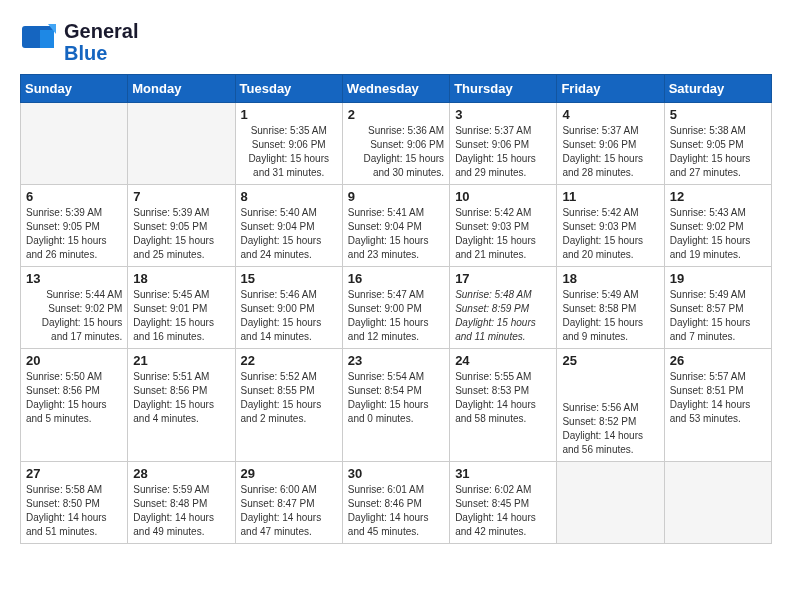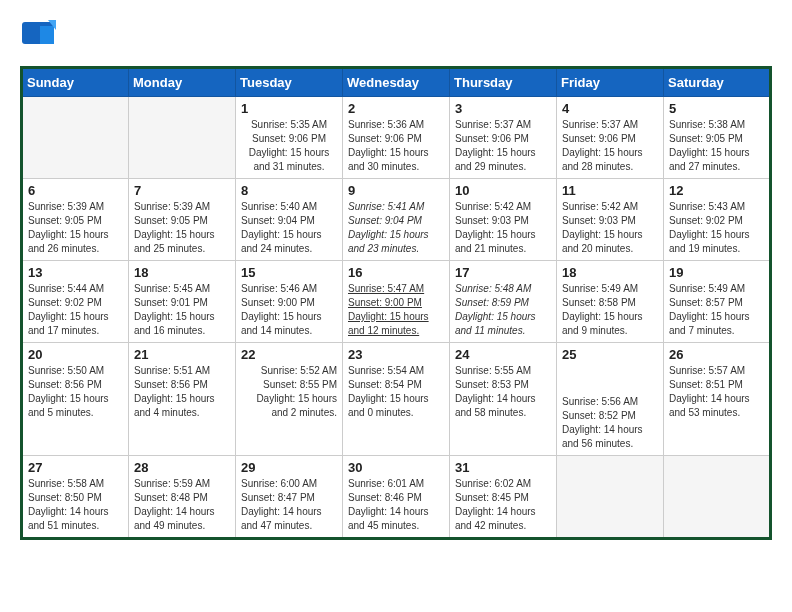--- a/index.html
+++ b/index.html
@@ -30,21 +30,21 @@
       color: #1a1a2e;
       line-height: 1.1;
     }
     .location {
       font-size: 16px;
       color: #333;
     }
     .calendar {
       width: 100%;
       border-collapse: collapse;
-      border: 3px solid #14532d;
+      border: 1px solid #14532d;
       padding-left: 27px;
     }
     .calendar th {
       background: #1565c0;
       color: #fff;
       font-size: 13px;
       font-weight: bold;
       padding: 6px 4px;
       text-align: left;
       border: 1px solid #1255a0;
@@ -86,20 +86,24 @@
 <body>
 
 <div class="header">
   <div class="logo">
     <div class="logo-wrapper">
       <svg class="logo-svg" width="36" height="36" viewBox="0 0 36 36">
         <rect x="2" y="2" width="32" height="22" rx="3" fill="#1565c0"></rect>
         <polygon points="20,6 34,6 34,24 20,24" fill="#1e88e5"></polygon>
         <polygon points="28,0 36,10 36,0" fill="#42a5f5"></polygon>
       </svg>
+      <div>
+        <div style="font-size:20px;font-weight:bold;color:#1a1a2e;line-height:1.1;">General</div>
+        <div style="font-size:20px;font-weight:bold;color:#1565c0;line-height:1.1;">Blue</div>
+      </div>
     </div>
   </div>
   <div class="title-block">
     <div class="month-title"></div>
     <div class="location"></div>
   </div>
 </div>
 
 <table class="calendar">
   <thead>
@@ -119,21 +123,21 @@
         <td class="empty"></td>
         <td>
           <span class="day-num">1</span>
           <div class="cell-text" style="white-space: pre-line; text-align: center;">Sunrise: 5:35 AM
 Sunset: 9:06 PM
 Daylight: 15 hours
 and 31 minutes.</div>
         </td>
         <td>
           <span class="day-num">2</span>
-          <div class="cell-text" style="white-space: pre-line;">Sunrise: 5:36 AM
+          <div class="cell-text" style="white-space: pre-line; text-align: right;">Sunrise: 5:36 AM
 Sunset: 9:06 PM
 Daylight: 15 hours
 and 30 minutes.</div>
         </td>
         <td>
           <span class="day-num">3</span>
           <div class="cell-text" style="white-space: pre-line;">Sunrise: 5:37 AM
 Sunset: 9:06 PM
 Daylight: 15 hours
 and 29 minutes.</div>
@@ -170,21 +174,21 @@
         </td>
         <td>
           <span class="day-num">8</span>
           <div class="cell-text" style="white-space: pre-line;">Sunrise: 5:40 AM
 Sunset: 9:04 PM
 Daylight: 15 hours
 and 24 minutes.</div>
         </td>
         <td>
           <span class="day-num">9</span>
-          <div class="cell-text" style="white-space: pre-line; font-style: italic;">Sunrise: 5:41 AM
+          <div class="cell-text" style="white-space: pre-line;">Sunrise: 5:41 AM
 Sunset: 9:04 PM
 Daylight: 15 hours
 and 23 minutes.</div>
         </td>
         <td>
           <span class="day-num">10</span>
           <div class="cell-text" style="white-space: pre-line;">Sunrise: 5:42 AM
 Sunset: 9:03 PM
 Daylight: 15 hours
 and 21 minutes.</div>
@@ -200,42 +204,42 @@
           <span class="day-num">12</span>
           <div class="cell-text" style="white-space: pre-line;">Sunrise: 5:43 AM
 Sunset: 9:02 PM
 Daylight: 15 hours
 and 19 minutes.</div>
         </td>
       </tr>
       <tr>
         <td>
           <span class="day-num">13</span>
-          <div class="cell-text" style="white-space: pre-line;">Sunrise: 5:44 AM
+          <div class="cell-text" style="white-space: pre-line; text-align: right;">Sunrise: 5:44 AM
 Sunset: 9:02 PM
 Daylight: 15 hours
 and 17 minutes.</div>
         </td>
         <td>
           <span class="day-num">18</span>
           <div class="cell-text" style="white-space: pre-line;">Sunrise: 5:45 AM
 Sunset: 9:01 PM
 Daylight: 15 hours
 and 16 minutes.</div>
         </td>
         <td>
           <span class="day-num">15</span>
           <div class="cell-text" style="white-space: pre-line;">Sunrise: 5:46 AM
 Sunset: 9:00 PM
 Daylight: 15 hours
 and 14 minutes.</div>
         </td>
         <td>
           <span class="day-num">16</span>
-          <div class="cell-text" style="white-space: pre-line; text-decoration: underline;">Sunrise: 5:47 AM
+          <div class="cell-text" style="white-space: pre-line;">Sunrise: 5:47 AM
 Sunset: 9:00 PM
 Daylight: 15 hours
 and 12 minutes.</div>
         </td>
         <td>
           <span class="day-num">17</span>
           <div class="cell-text" style="white-space: pre-line; font-style: italic;">Sunrise: 5:48 AM
 Sunset: 8:59 PM
 Daylight: 15 hours
 and 11 minutes.</div>
@@ -265,21 +269,21 @@
         </td>
         <td>
           <span class="day-num">21</span>
           <div class="cell-text" style="white-space: pre-line;">Sunrise: 5:51 AM
 Sunset: 8:56 PM
 Daylight: 15 hours
 and 4 minutes.</div>
         </td>
         <td>
           <span class="day-num">22</span>
-          <div class="cell-text" style="white-space: pre-line; text-align: right;">Sunrise: 5:52 AM
+          <div class="cell-text" style="white-space: pre-line;">Sunrise: 5:52 AM
 Sunset: 8:55 PM
 Daylight: 15 hours
 and 2 minutes.</div>
         </td>
         <td>
           <span class="day-num">23</span>
           <div class="cell-text" style="white-space: pre-line;">Sunrise: 5:54 AM
 Sunset: 8:54 PM
 Daylight: 15 hours
 and 0 minutes.</div>

